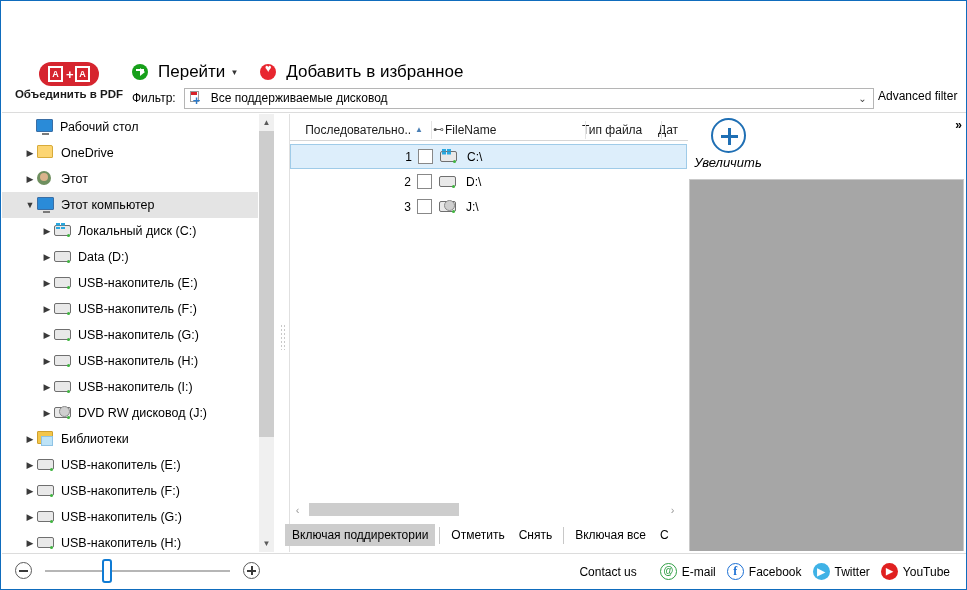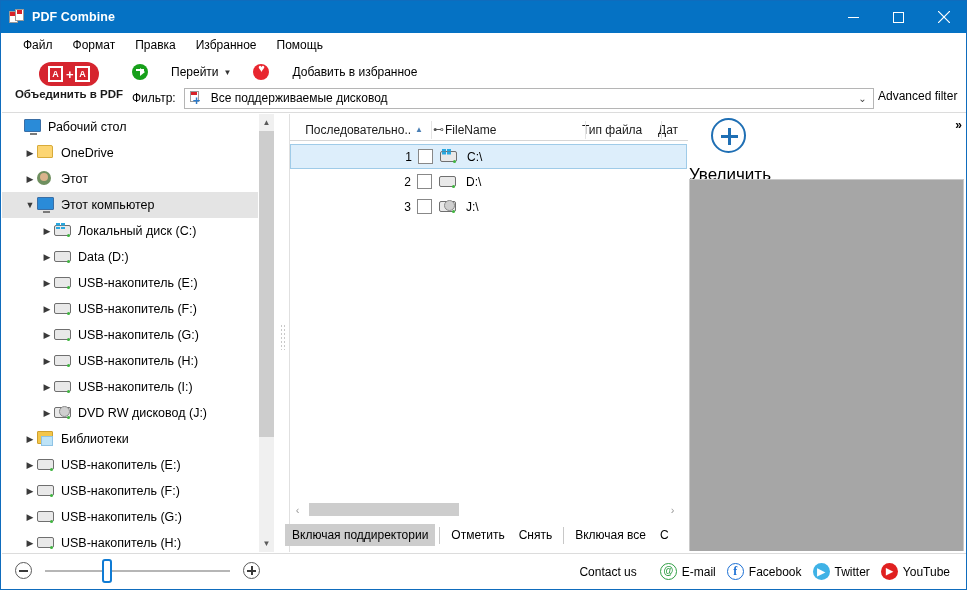--- a/index.html
+++ b/index.html
@@ -41,21 +41,21 @@
   .combine-ico .plus { position:absolute; left:27px; top:7px; color:#fff; font-size:13px; font-weight:bold; line-height:11px; }
   .combine-lbl { font-size:11.5px; font-weight:bold; color:#1a1a1a; white-space:nowrap; }
 
   .goto-row { position:absolute; left:130px; top:4px; height:22px; display:flex; align-items:center; }
   .ico-circle { width:16px; height:16px; border-radius:50%; position:relative; flex:none; }
   .ico-green { background:#17a01a; }
   .ico-green:after { content:""; position:absolute; left:3.5px; top:5px; width:8px; height:2px; background:#fff; }
   .ico-green:before { content:""; position:absolute; left:8px; top:3.5px; border-left:5px solid #fff; border-top:4px solid transparent; border-bottom:4px solid transparent; }
   .ico-heart { width:16px; height:16px; border-radius:50%; background:#e8262f; position:relative; flex:none; }
   .ico-heart:after { content:"\2665"; position:absolute; left:0; top:-2px; width:16px; text-align:center; color:#fff; font-size:11px; }
-  .goto-lbl { font-size:12px; margin-left:23px; }
+  .goto-lbl { font-size:17px; margin-left:10px; }
   .caret-small { margin-left:5px; font-size:8px; color:#333; }
   .gap22 { width:22px; }
 
   .filter-row { position:absolute; left:130px; top:30px; height:22px; display:flex; align-items:center; }
   .filter-lbl { font-size:12px; color:#000; margin-right:8px; }
   .filter-box { width:690px; height:21px; border:1px solid #b5b5b5; background:#fff; display:flex; align-items:center; padding-left:4px; position:relative; }
   .filter-ico { width:16px; height:15px; position:relative; flex:none; }
   .filter-ico .f1 { position:absolute; left:1px; top:0px; width:9px; height:11px; background:#fff; border:1px solid #9a9a9a; }
   .filter-ico .f1r { position:absolute; left:2px; top:1px; width:6px; height:3px; background:#d8232a; }
   .filter-ico .fp { position:absolute; left:4px; top:5px; color:#2a79c9; font-size:13px; font-weight:bold; line-height:10px; }
@@ -131,21 +131,21 @@
 
   
   .preview { position:absolute; left:688px; top:113px; width:277px; height:438px; background:#fff; }
   .zoombar { position:absolute; left:0; top:0; width:277px; height:62px; }
   .zbtn { position:absolute; top:4px; text-align:center; width:78px; }
   .zbtn.plus { left:0px; }
   .zbtn.minus { left:71px; }
   .zcircle { width:35px; height:35px; border-radius:50%; border:2px solid #1f6fb4; margin:0 auto; position:relative; }
   .zcircle:before { content:""; position:absolute; left:8px; top:15px; width:17px; height:3px; background:#1f6fb4; }
   .zcircle.plus-sign:after { content:""; position:absolute; left:15px; top:8px; width:3px; height:17px; background:#1f6fb4; }
-  .zlbl { font-size:17px; color:#000; margin-top:12px; white-space:nowrap; }
+  .zlbl { font-size:13px; color:#000; margin-top:2px; white-space:nowrap;font-style:italic; }
   .chev-more { position:absolute; right:6px; top:4px; font-size:12px; font-weight:bold; color:#000; letter-spacing:-2px; }
   .pv-area { position:absolute; left:0; top:65px; width:275px; height:372px; background:#a6a6a6; border:1px solid #c9c9c9; border-bottom:none; }
 
   
   .bottom { position:absolute; left:1px; top:552px; width:964px; height:36px; background:#fff; border-top:1px solid #dcdcdc; }
   .zoom-slider { position:absolute; left:13px; top:8px; display:flex; align-items:center; }
   .zs-round { width:17px; height:17px; border-radius:50%; border:1px solid #5b5b5b; position:relative; flex:none; }
   .zs-round:before { content:""; position:absolute; left:3px; top:7px; width:9px; height:1.5px; background:#3a3a3a; }
   .zs-round.plus:after { content:""; position:absolute; left:7px; top:3px; width:1.5px; height:9px; background:#3a3a3a; }
   .zs-track { width:185px; height:2px; background:#b6b6b6; margin:0 13px; position:relative; }
@@ -159,55 +159,21 @@
   .soc-ico.fb { background:#fff; border:1.5px solid #1b6fd4; color:#1b6fd4; font-size:12px; line-height:14px; font-family:"Liberation Serif", serif; }
   .soc-ico.tw { background:#3fb2e6; font-size:10px; }
   .soc-ico.yt { background:#e02020; font-size:9px; }
   .soc-txt { font-size:12px; margin-left:5px; }
 </style>
 </head>
 <body>
 
 <div class="app">
 
-  <div class="titlebar">
-    <div class="tb-icon">
-      <div class="p1"></div>
-        <div class="p2"></div>
-        <div class="r1"></div>
-        <div class="r2"></div>
-    </div>
-    <div class="tb-title">PDF Combine</div>
-    <div class="tb-controls">
-      <div class="tb-btn">
-        <svg width="11" height="11" viewBox="0 0 11 11">
-            <line x1="0" y1="5.5" x2="11" y2="5.5" stroke="#fff" stroke-width="1"></line>
-          </svg>
-      </div>
-      <div class="tb-btn">
-        <svg width="11" height="11" viewBox="0 0 11 11">
-            <rect x="0.5" y="0.5" width="10" height="10" fill="none" stroke="#fff" stroke-width="1"></rect>
-          </svg>
-      </div>
-      <div class="tb-btn">
-        <svg width="12" height="12" viewBox="0 0 12 12">
-            <line x1="0" y1="0" x2="12" y2="12" stroke="#fff" stroke-width="1.2"></line>
-            <line x1="12" y1="0" x2="0" y2="12" stroke="#fff" stroke-width="1.2"></line>
-          </svg>
-      </div>
-    </div>
-  </div>
-
-  <div class="menubar">
-    <div class="menu-item">Файл</div>
-    <div class="menu-item">Формат</div>
-    <div class="menu-item">Правка</div>
-    <div class="menu-item">Избранное</div>
-    <div class="menu-item">Помощь</div>
-  </div>
+
 
   <div class="toolbar">
     <div class="combine-btn">
       <div class="combine-ico">
         <div class="pg l">
             <i>A</i>
           </div>
         <div class="plus">+</div>
         <div class="pg r">
             <i>A</i>
@@ -235,21 +201,21 @@
         </span>
         <span class="filter-txt">Все поддерживаемые дисковод</span>
         <span class="filter-arrow">⌄</span>
       </div>
     </div>
     <div class="advfilter">Advanced filter</div>
     <div class="tb-divline"></div>
   </div>
 
   <div class="tree" id="tree-host">
-      <div class="tnode" style="padding-left: 8px;">
+      <div class="tnode" style="padding-left: 20px;">
         <span class="twist"></span>
         <span class="tico">
           <span class="ic-monitor" style="position: absolute; left: 0px; top: 0px;"></span>
         </span>
         <span class="tlabel">Рабочий стол</span>
       </div>
       <div class="tnode" style="padding-left: 21px;">
         <span class="twist">▶</span>
         <span class="tico">
           <span class="ic-folder" style="position: absolute; left: 0px; top: 0px;"></span>

